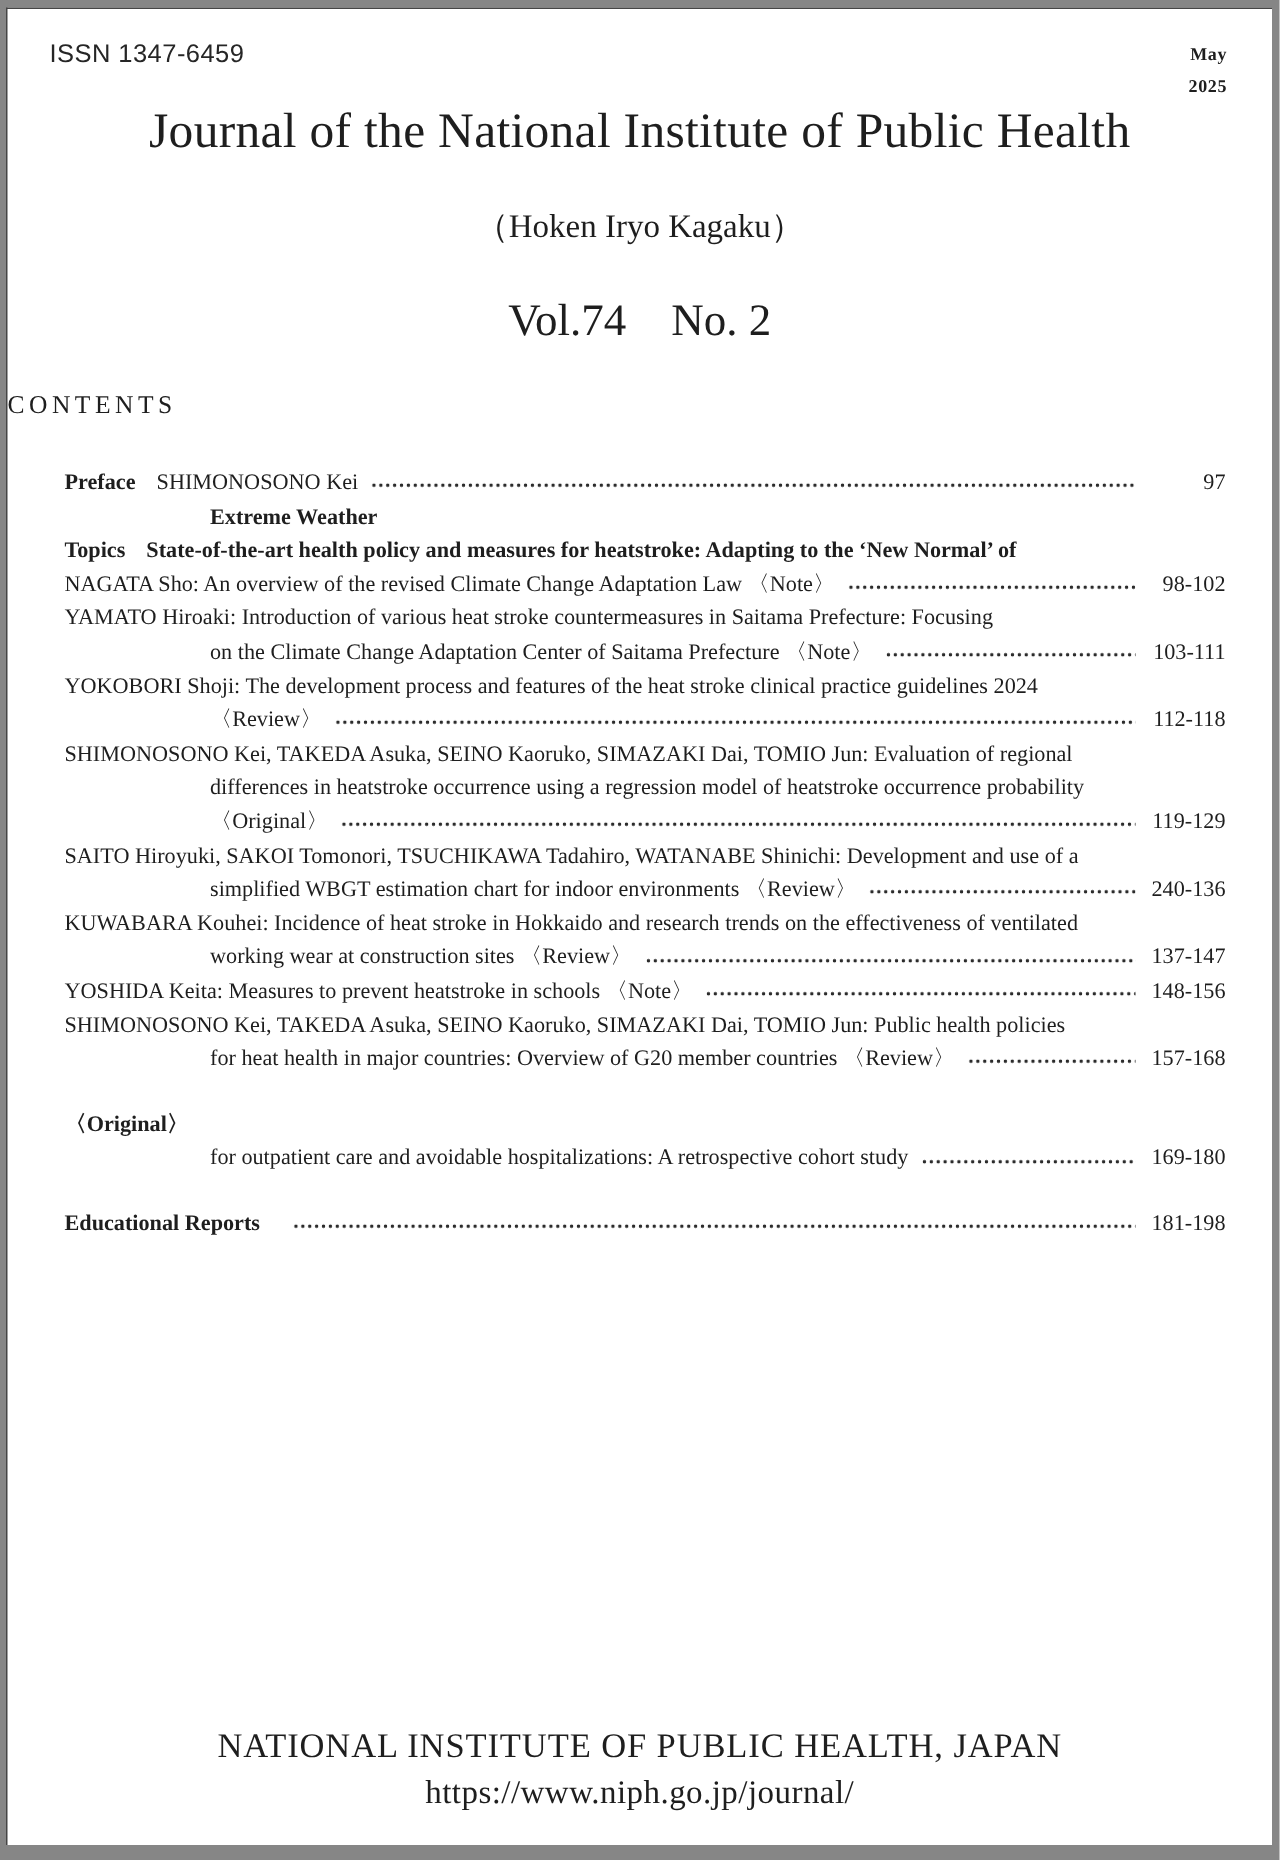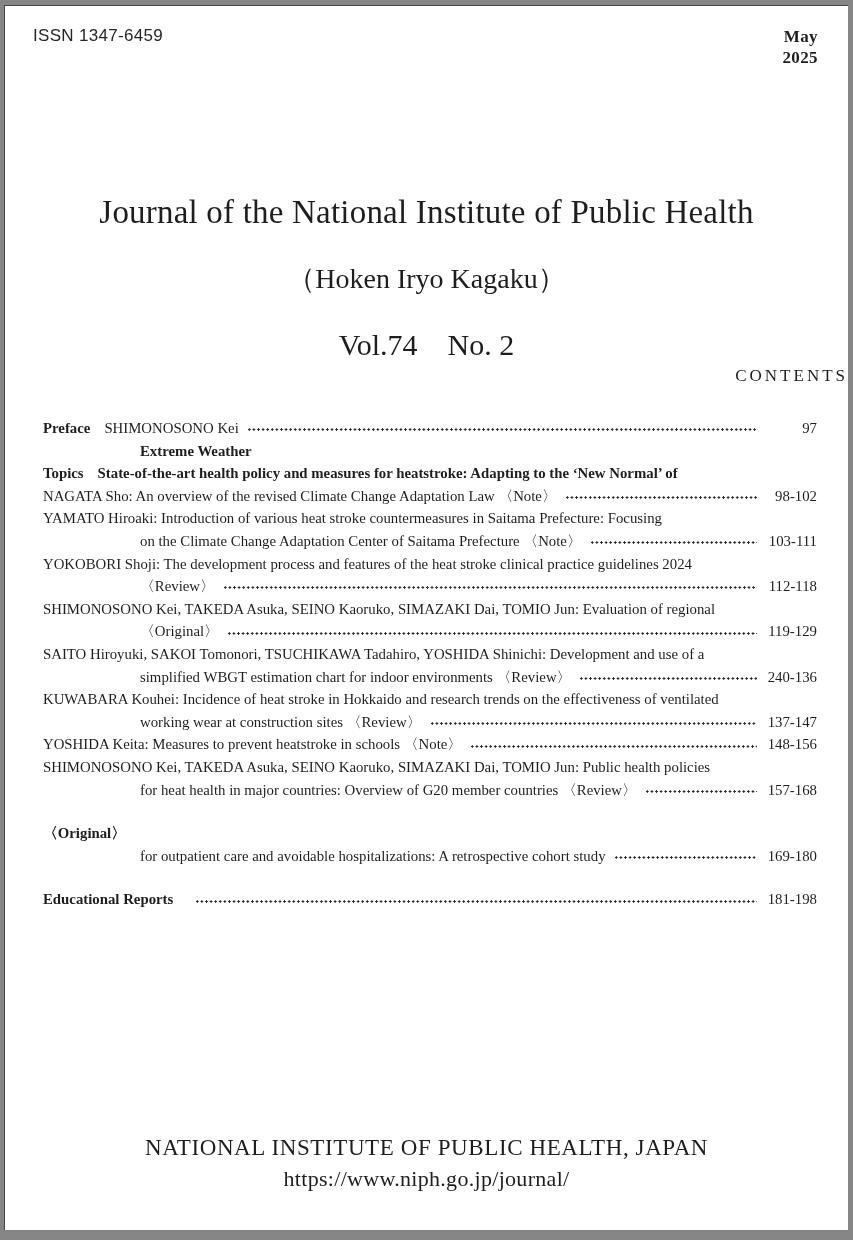--- a/index.html
+++ b/index.html
@@ -35,44 +35,44 @@
   }
   .issn{
     font-family:"Liberation Sans","DejaVu Sans",sans-serif;
     font-size:17px;
     letter-spacing:0.3px;
     color:#262626;
   }
   .issue-date{
     text-align:right;
     font-weight:700;
-    font-size:17px;
+    font-size:12px;
     line-height:21px;
     letter-spacing:0.4px;
   }
   .masthead{text-align:center;}
   .journal-title{
-    margin-top:124px;
     font-size:33px;
     line-height:40px;
     font-weight:400;
     letter-spacing:0.2px;
   }
   .journal-subtitle{
     margin-top:28px;
-    font-size:28px;
+    font-size:22px;
     font-weight:400;
   }
   .volume-line{
     margin-top:27px;
     font-size:30px;
     font-weight:400;
   }
   .contents-heading{
-    text-align:right;
+    margin-top:26px;
+    text-align:left;
     font-size:17px;
     letter-spacing:3px;
   }
   .toc{
     margin-top:31px;
     padding:0 31px 0 38px;
     font-size:14.8px;
   }
   .toc-row{
     display:flex;
@@ -97,21 +97,21 @@
   }
   .pages{
     flex:0 0 auto;
     min-width:50px;
     text-align:right;
   }
   .toc-spacer{height:21px;}
   .footer{
     margin-top:auto;
     text-align:center;
-    padding-bottom:38px;
+    padding-bottom:22px;
   }
   .institute{
     font-size:23px;
     letter-spacing:0.6px;
   }
   .journal-url{
     margin-top:5px;
     font-size:22px;
     letter-spacing:0.3px;
   }
@@ -182,27 +182,32 @@
       <span class="leader"></span>
       <span class="pages">112-118</span>
     </div>
       <div class="toc-row">
 
       <span class="toc-text">SHIMONOSONO Kei, TAKEDA Asuka, SEINO Kaoruko, SIMAZAKI Dai, TOMIO Jun: Evaluation of regional</span>
 
     </div>
       <div class="toc-row indent">
 
+      <span class="toc-text">differences in heatstroke occurrence using a regression model of heatstroke occurrence probability</span>
+
+    </div>
+      <div class="toc-row indent">
+
       <span class="toc-text">〈Original〉</span>
       <span class="leader"></span>
       <span class="pages">119-129</span>
     </div>
       <div class="toc-row">
 
-      <span class="toc-text">SAITO Hiroyuki, SAKOI Tomonori, TSUCHIKAWA Tadahiro, YOSHIDA Shinichi: Development and use of a</span>
+      <span class="toc-text">SAITO Hiroyuki, SAKOI Tomonori, TSUCHIKAWA Tadahiro, WATANABE Shinichi: Development and use of a</span>
 
     </div>
       <div class="toc-row indent">
 
       <span class="toc-text">simplified WBGT estimation chart for indoor environments 〈Review〉</span>
       <span class="leader"></span>
       <span class="pages">240-136</span>
     </div>
       <div class="toc-row">
 

